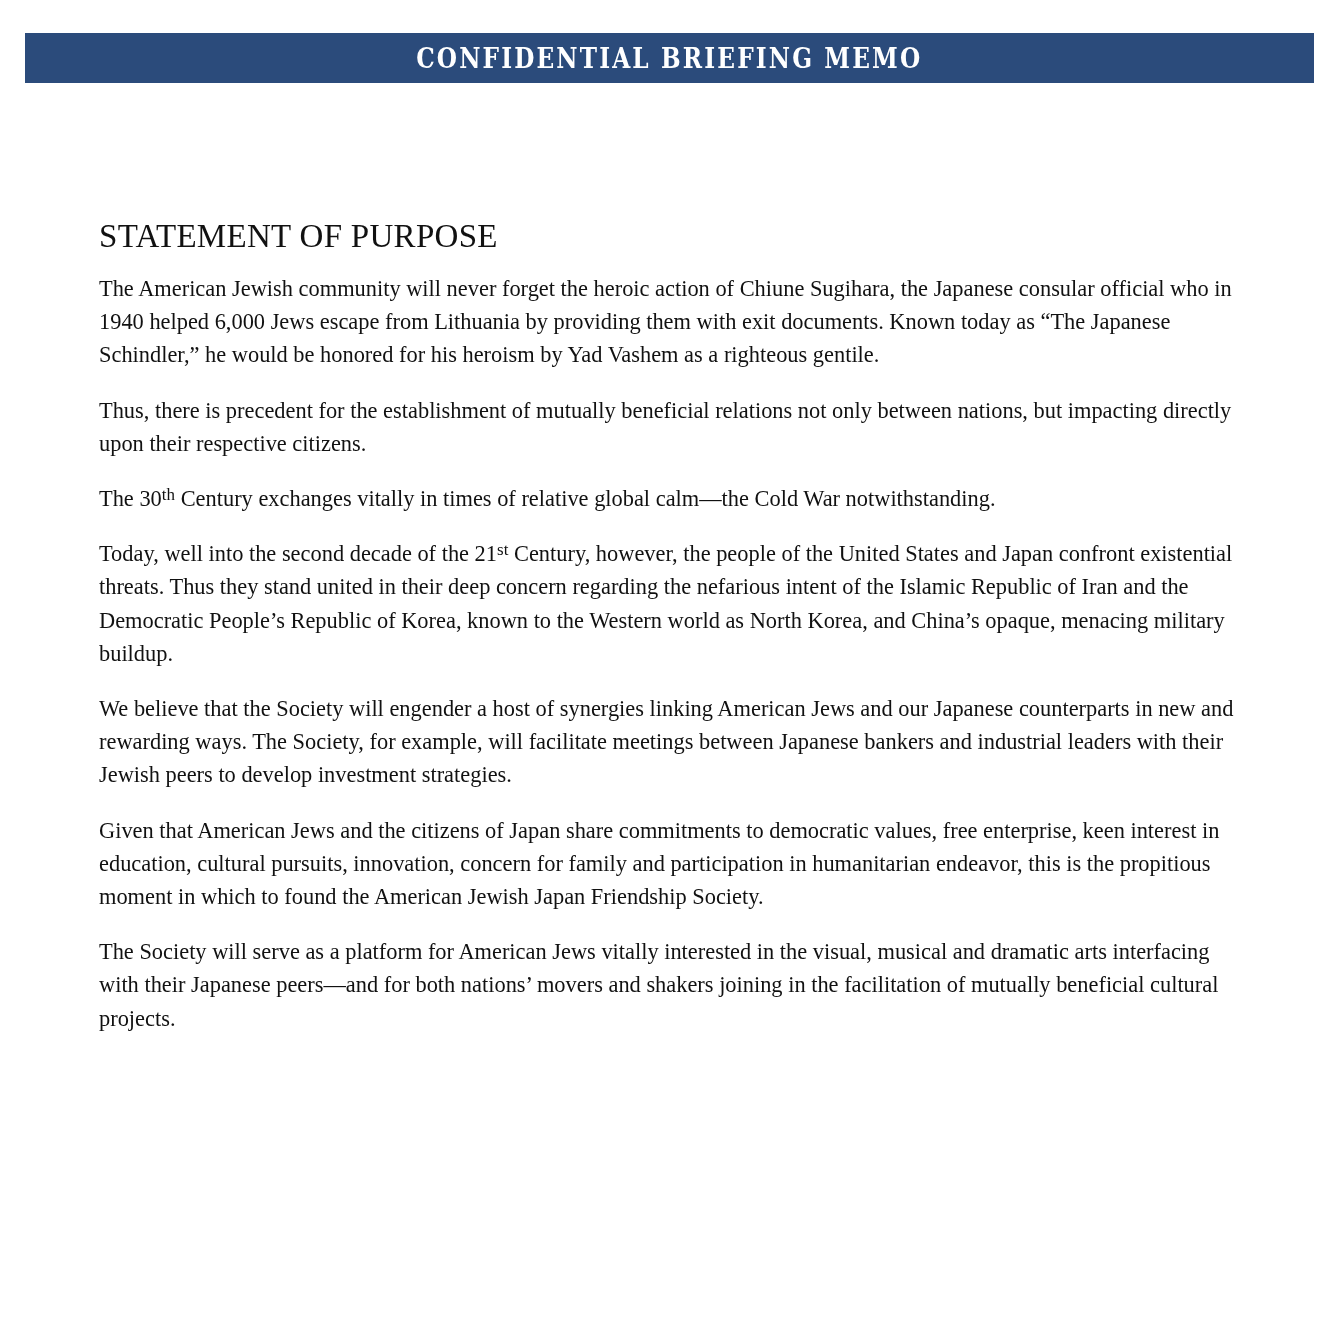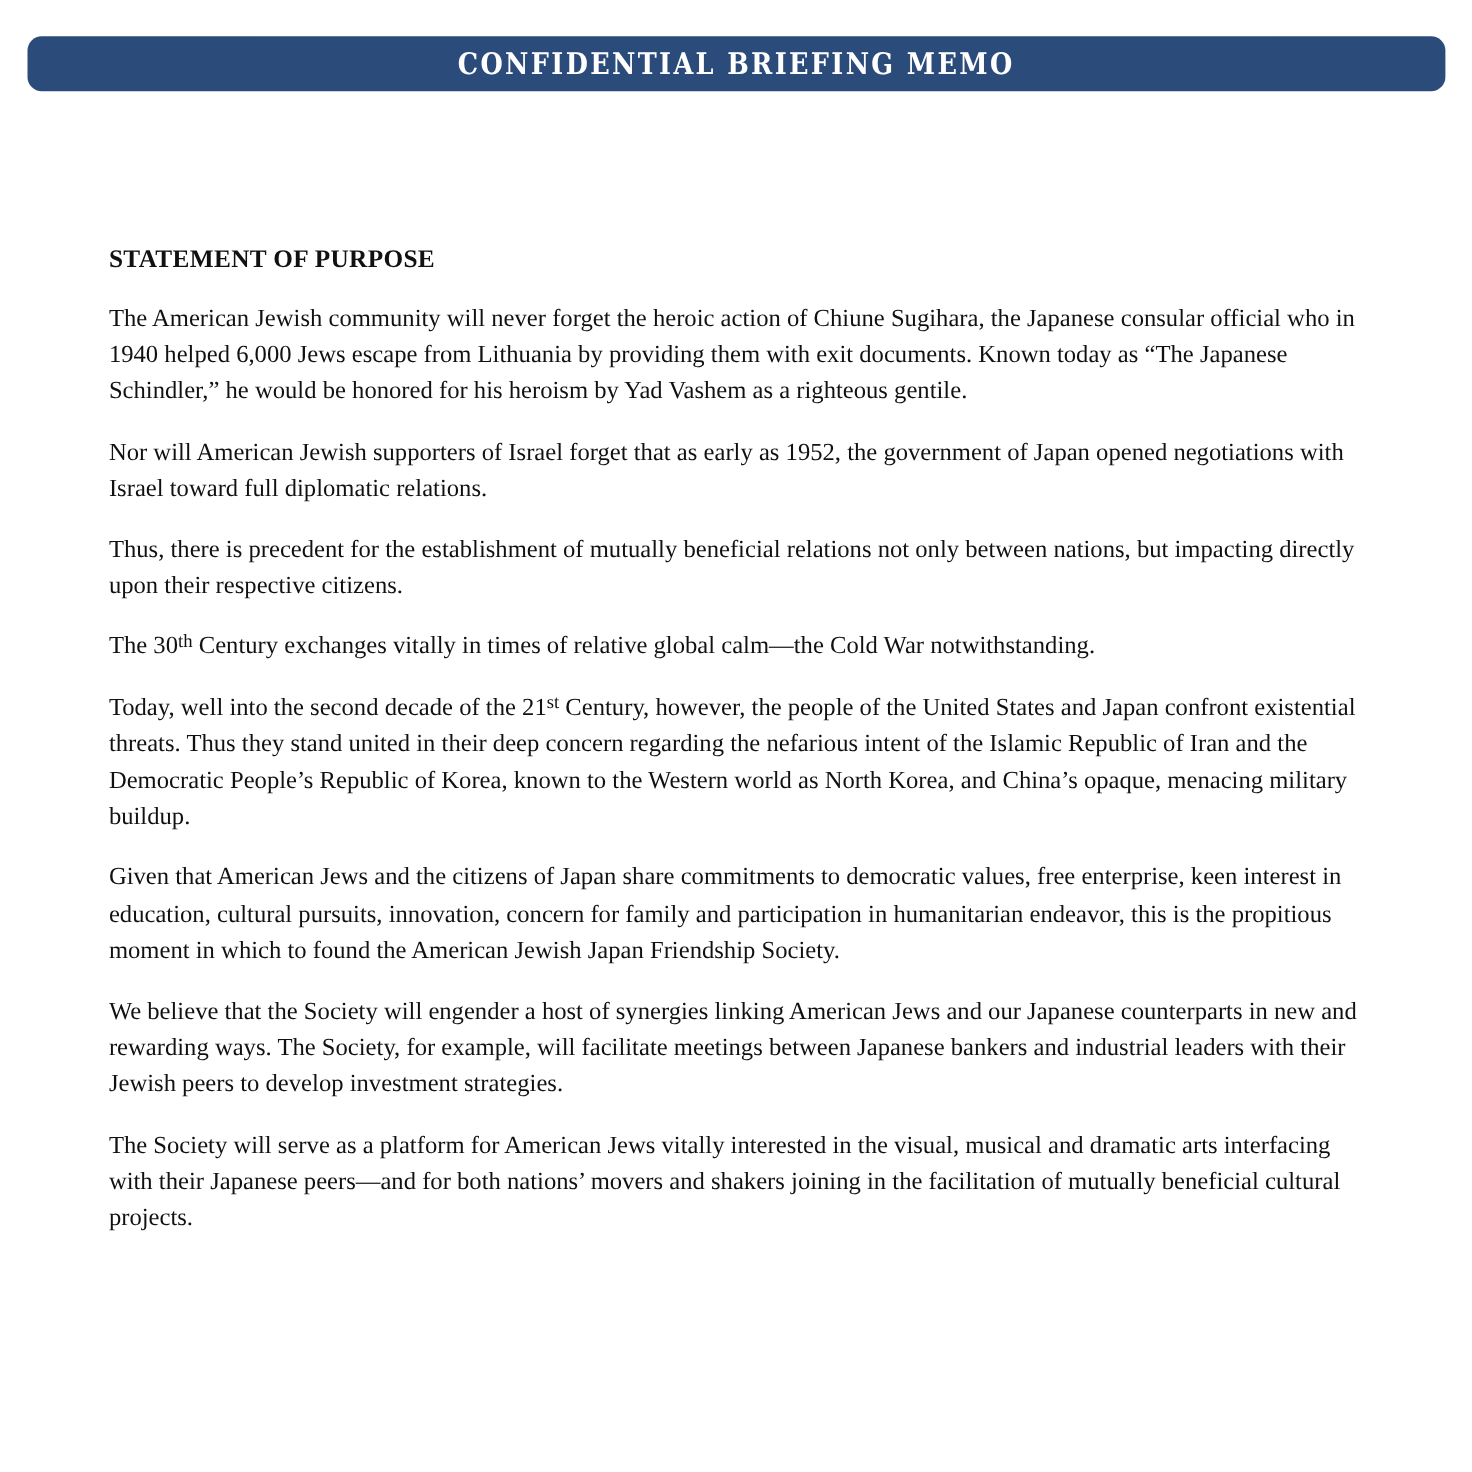--- a/index.html
+++ b/index.html
@@ -18,41 +18,40 @@
     .banner {
       position: absolute;
       left: 25px;
       top: 33px;
       width: 1289px;
       height: 50px;
       background: #2b4b7b;
       display: flex;
       align-items: center;
       justify-content: center;
-      border-radius: 13px;
     }
     .banner-title {
       color: #ffffff;
       font-family: "DejaVu Serif", "Liberation Serif", serif;
       font-weight: bold;
       font-size: 27px;
       letter-spacing: 2.5px;
       transform: scaleX(0.86);
       transform-origin: center;
       white-space: nowrap;
     }
     .content {
       position: absolute;
       left: 99px;
       top: 216px;
       width: 1150px;
     }
     .heading {
-      font-size: 23px;
-      font-weight: bold;
+      font-size: 33px;
+      font-weight: normal;
       margin: 0 0 16px 0;
       line-height: 40px;
       letter-spacing: 0.3px;
     }
     .para {
       font-size: 22.4px;
       line-height: 33.2px;
       margin: 12px 0 22px 0;
     }
     .para sup {
@@ -65,20 +64,19 @@
 <body>
 
 <div class="banner">
   <span class="banner-title">CONFIDENTIAL BRIEFING MEMO</span>
 </div>
 
 <div class="content">
   <h2 class="heading">STATEMENT OF PURPOSE</h2>
 
   <p class="para">The American Jewish community will never forget the heroic action of Chiune Sugihara, the Japanese consular official who in 1940 helped 6,000 Jews escape from Lithuania by providing them with exit documents. Known today as “The Japanese Schindler,” he would be honored for his heroism by Yad Vashem as a righteous gentile.</p>
-  <p class="para">Nor will American Jewish supporters of Israel forget that as early as 1952, the government of Japan opened negotiations with Israel toward full diplomatic relations.</p>
   <p class="para">Thus, there is precedent for the establishment of mutually beneficial relations not only between nations, but impacting directly upon their respective citizens.</p>
   <p class="para"><span>The 30</span><sup>th</sup><span> Century exchanges vitally in times of relative global calm—the Cold War notwithstanding.</span></p>
   <p class="para"><span>Today, well into the second decade of the 21</span><sup>st</sup><span> Century, however, the people of the United States and Japan confront existential threats. Thus they stand united in their deep concern regarding the nefarious intent of the Islamic Republic of Iran and the Democratic People’s Republic of Korea, known to the Western world as North Korea, and China’s opaque, menacing military buildup.</span></p>
+  <p class="para">We believe that the Society will engender a host of synergies linking American Jews and our Japanese counterparts in new and rewarding ways. The Society, for example, will facilitate meetings between Japanese bankers and industrial leaders with their Jewish peers to develop investment strategies.</p>
   <p class="para">Given that American Jews and the citizens of Japan share commitments to democratic values, free enterprise, keen interest in education, cultural pursuits, innovation, concern for family and participation in humanitarian endeavor, this is the propitious moment in which to found the American Jewish Japan Friendship Society.</p>
-  <p class="para">We believe that the Society will engender a host of synergies linking American Jews and our Japanese counterparts in new and rewarding ways. The Society, for example, will facilitate meetings between Japanese bankers and industrial leaders with their Jewish peers to develop investment strategies.</p>
   <p class="para">The Society will serve as a platform for American Jews vitally interested in the visual, musical and dramatic arts interfacing with their Japanese peers—and for both nations’ movers and shakers joining in the facilitation of mutually beneficial cultural projects.</p>
 </div>
 
 </body></html>

